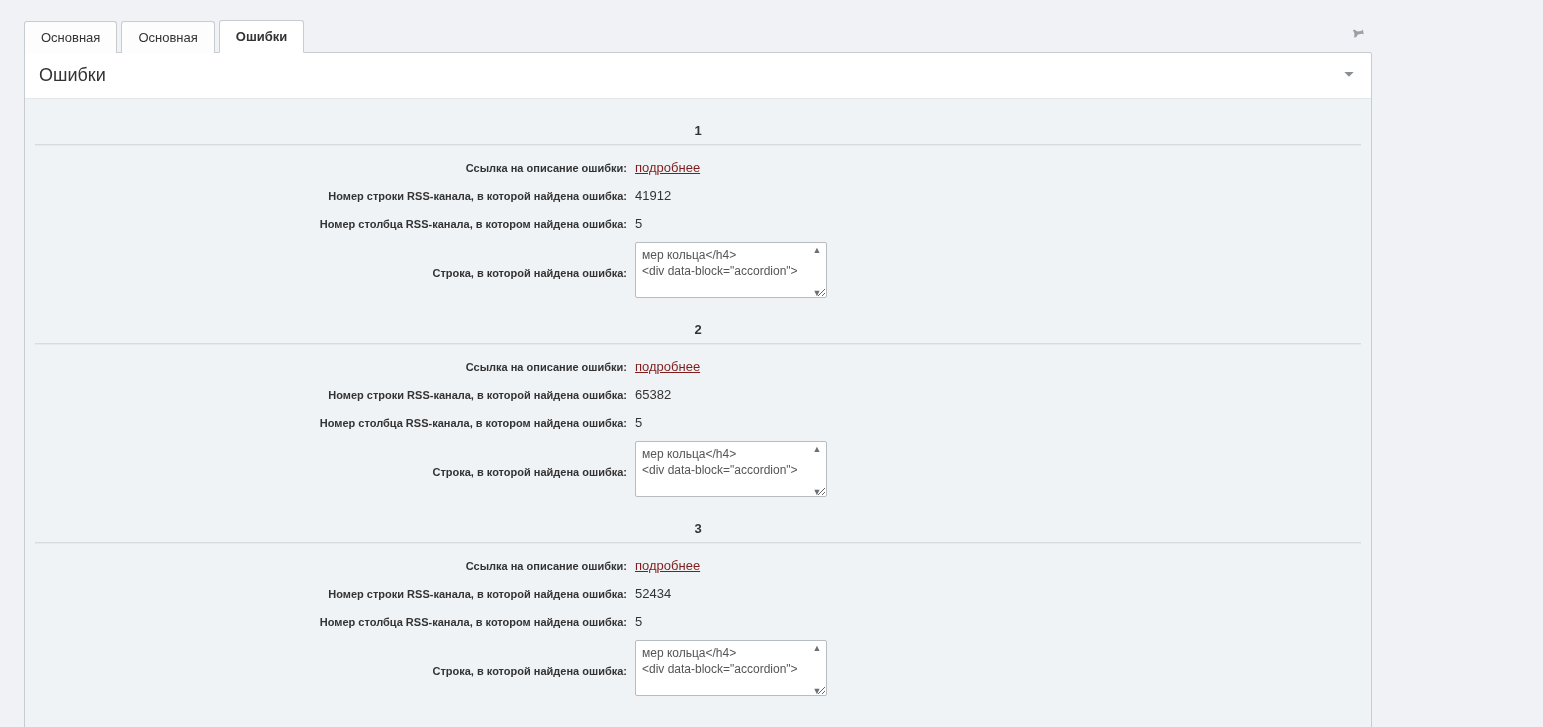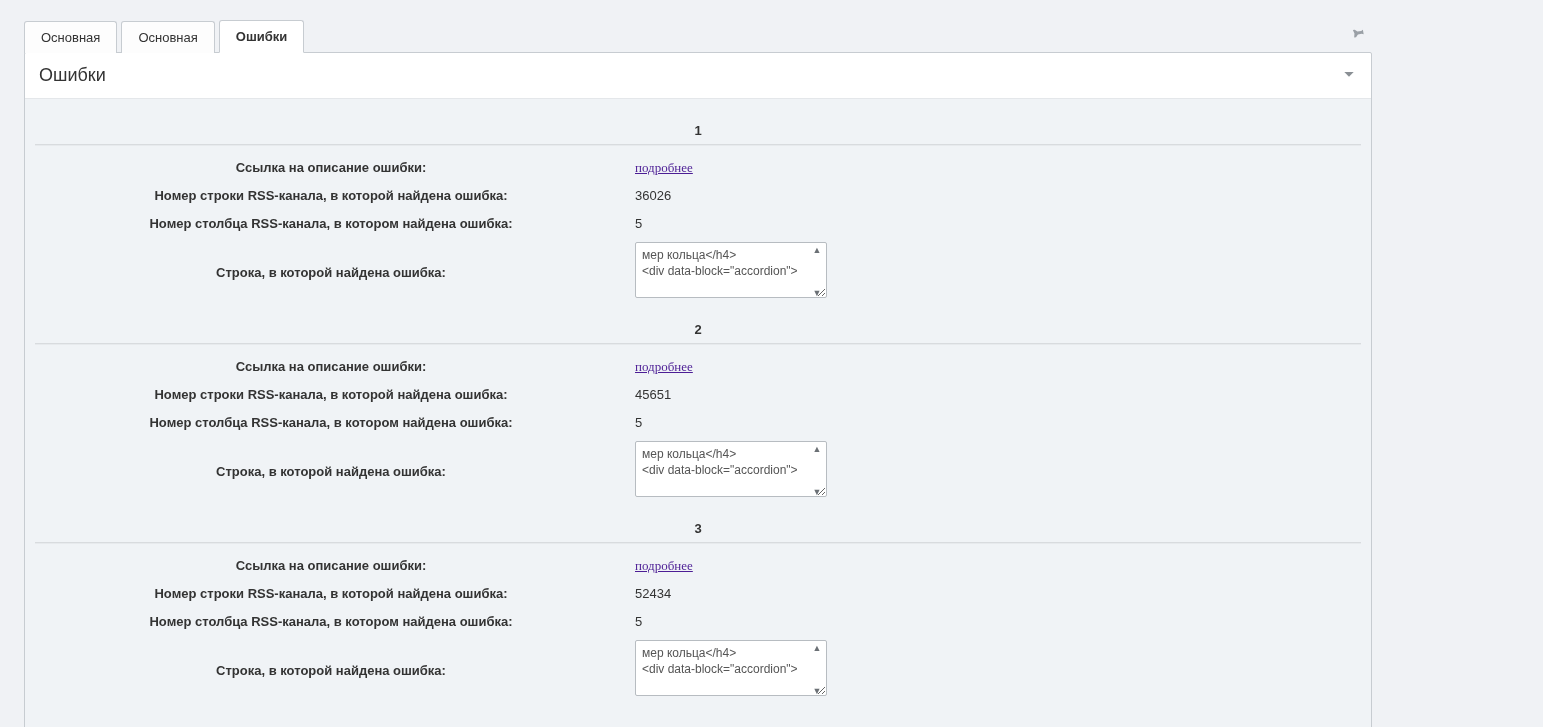--- a/index.html
+++ b/index.html
@@ -102,36 +102,35 @@
     margin: 0 0 8px 0;
   }
 
   .field-row {
     display: flex;
     align-items: flex-start;
     padding: 4px 0;
   }
   .field-label {
     width: 600px;
-    text-align: center;
+    text-align: right;
     padding-right: 8px;
     color: #333;
     font-weight: bold;
     line-height: 20px;
-    font-size: 13px;
+    font-size: 11px;
   }
   .field-value {
     color: #333;
     line-height: 20px;
     font-size: 13px;
   }
   .field-value a {
-    color: #4c1d95;
+    color: #7f1d1d;
     text-decoration: underline;
-    font-family: Liberation Serif, serif;
   }
 
   .textarea-wrap {
     position: relative;
     display: inline-block;
   }
   textarea.snippet {
     width: 192px;
     height: 56px;
     border: 1px solid #b7bcc1;
@@ -197,21 +196,21 @@
       <div class="error-block">
         <div class="block-index">1</div>
         <div class="divider"></div>
 
         <div class="field-row">
           <div class="field-label">Ссылка на описание ошибки:</div>
           <div class="field-value"><a href="#">подробнее</a></div>
         </div>
         <div class="field-row">
           <div class="field-label">Номер строки RSS-канала, в которой найдена ошибка:</div>
-          <div class="field-value">36026</div>
+          <div class="field-value">41912</div>
         </div>
         <div class="field-row">
           <div class="field-label">Номер столбца RSS-канала, в котором найдена ошибка:</div>
           <div class="field-value">5</div>
         </div>
         <div class="field-row ta">
           <div class="field-label">Строка, в которой найдена ошибка:</div>
           <div class="field-value">
             <div class="textarea-wrap">
               <textarea class="snippet" style="">мер кольца&lt;/h4&gt;                 &lt;div data-block="accordion"&gt;</textarea>
@@ -227,21 +226,21 @@
       <div class="error-block">
         <div class="block-index">2</div>
         <div class="divider"></div>
 
         <div class="field-row">
           <div class="field-label">Ссылка на описание ошибки:</div>
           <div class="field-value"><a href="#">подробнее</a></div>
         </div>
         <div class="field-row">
           <div class="field-label">Номер строки RSS-канала, в которой найдена ошибка:</div>
-          <div class="field-value">45651</div>
+          <div class="field-value">65382</div>
         </div>
         <div class="field-row">
           <div class="field-label">Номер столбца RSS-канала, в котором найдена ошибка:</div>
           <div class="field-value">5</div>
         </div>
         <div class="field-row ta">
           <div class="field-label">Строка, в которой найдена ошибка:</div>
           <div class="field-value">
             <div class="textarea-wrap">
               <textarea class="snippet" style="">мер кольца&lt;/h4&gt;                 &lt;div data-block="accordion"&gt;</textarea>

